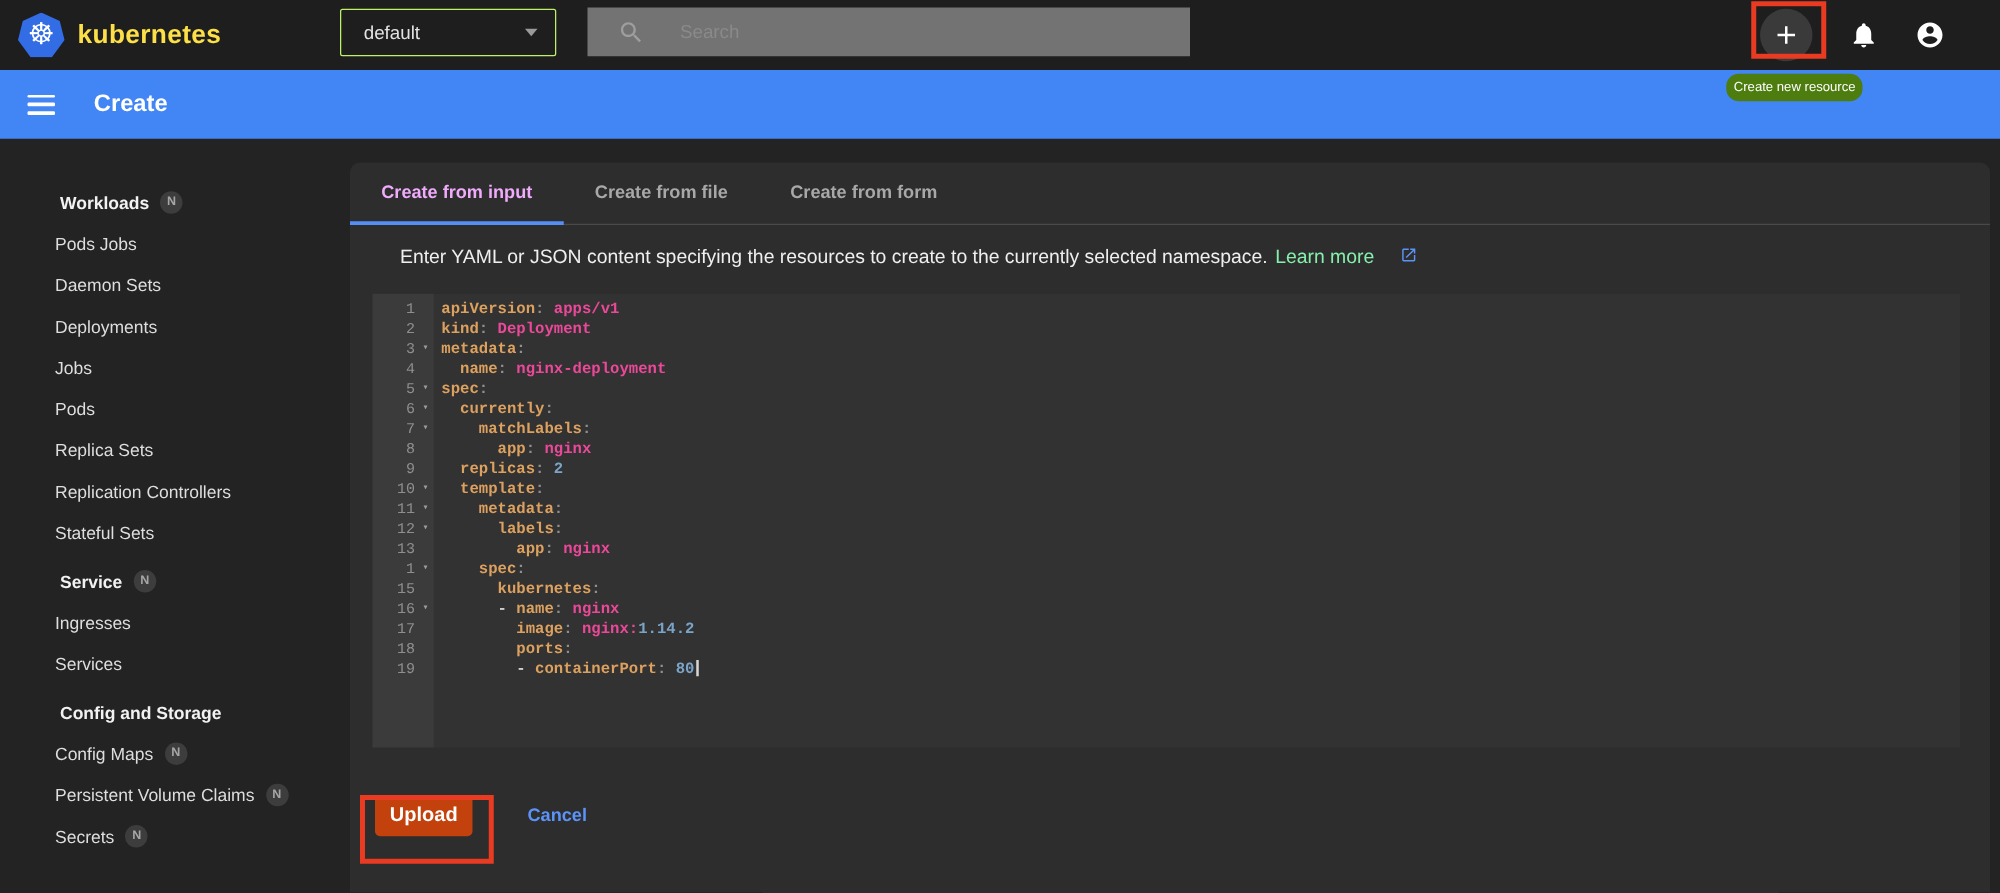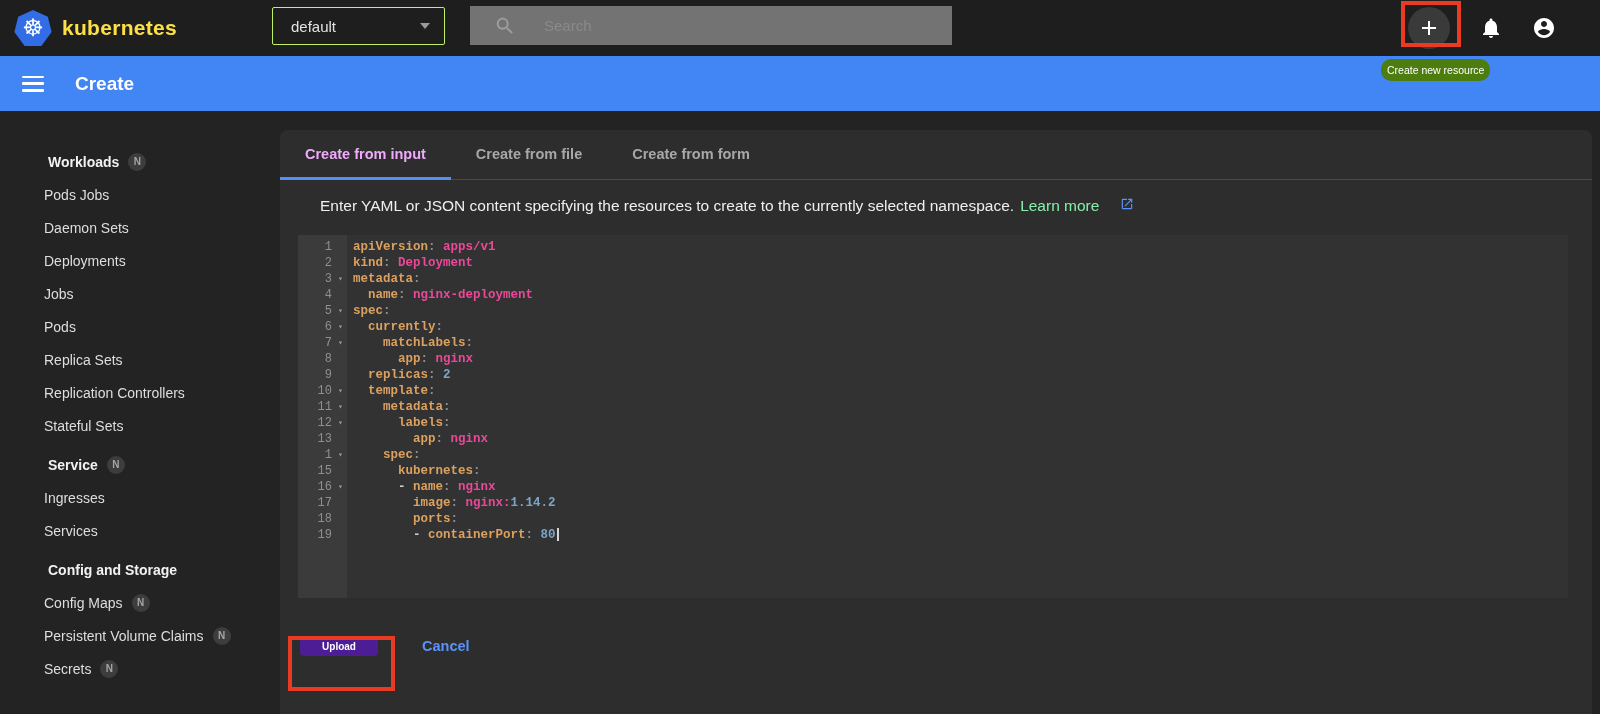--- a/index.html
+++ b/index.html
@@ -69,22 +69,22 @@
   .code-line { height:16px; white-space:pre; font-size:12.5px; font-weight:bold; line-height:16px; }
   .tk-key { color:#dca05f; }
   .tk-pun { color:#8f8f8f; }
   .tk-val { color:#ec4899; }
   .tk-num { color:#7ba4c9; }
   .tk-def { color:#cfcfcf; }
   .caret { display:inline-block; width:2px; height:13px; background:#d6d6d6; vertical-align:middle; margin-left:1px; }
 
   
   .actions { margin:38px 0 0 20px; display:flex; align-items:center; }
-  .upload-btn { background:#4c1d95; color:#ffffff; border:none; border-radius:4px; width:78px; height:20px;
-                font-size:10px; font-weight:bold; font-family:inherit; cursor:pointer; }
+  .upload-btn { background:#c2410c; color:#ffffff; border:none; border-radius:4px; width:78px; height:33px;
+                font-size:16px; font-weight:bold; font-family:inherit; cursor:pointer; }
   .cancel-btn { background:transparent; border:none; color:#5b93f8; font-size:14.5px; font-weight:bold;
                 font-family:inherit; margin-left:44px; cursor:pointer; }
 
   
   .tooltip { position:absolute; left:1381px; top:59px; background:#4d7c0f; color:#ffffff;
              font-size:10.5px; padding:5px 6px; border-radius:10px; z-index:30; }
   .anno { position:absolute; border:4px solid #e83b22; z-index:40; pointer-events:none; }
   .anno-add { left:1401px; top:1px; width:60px; height:46px; }
   .anno-upload { left:288px; top:636px; width:107px; height:55px; }
 

